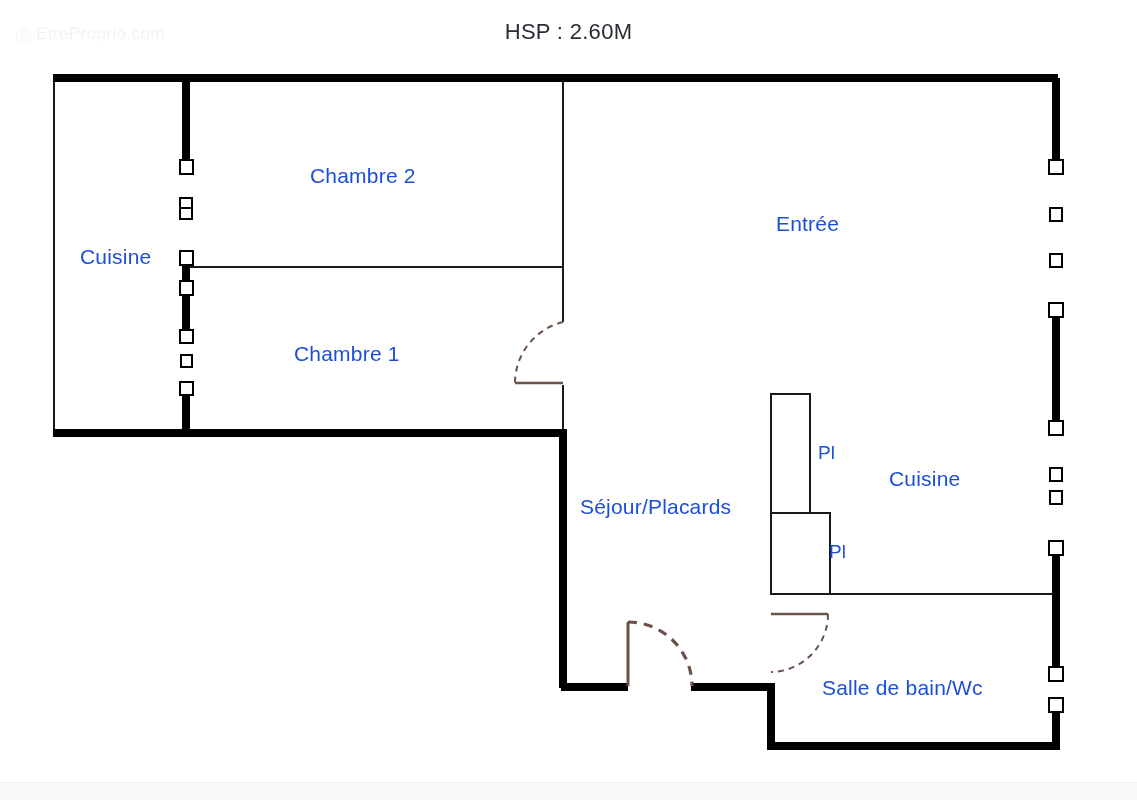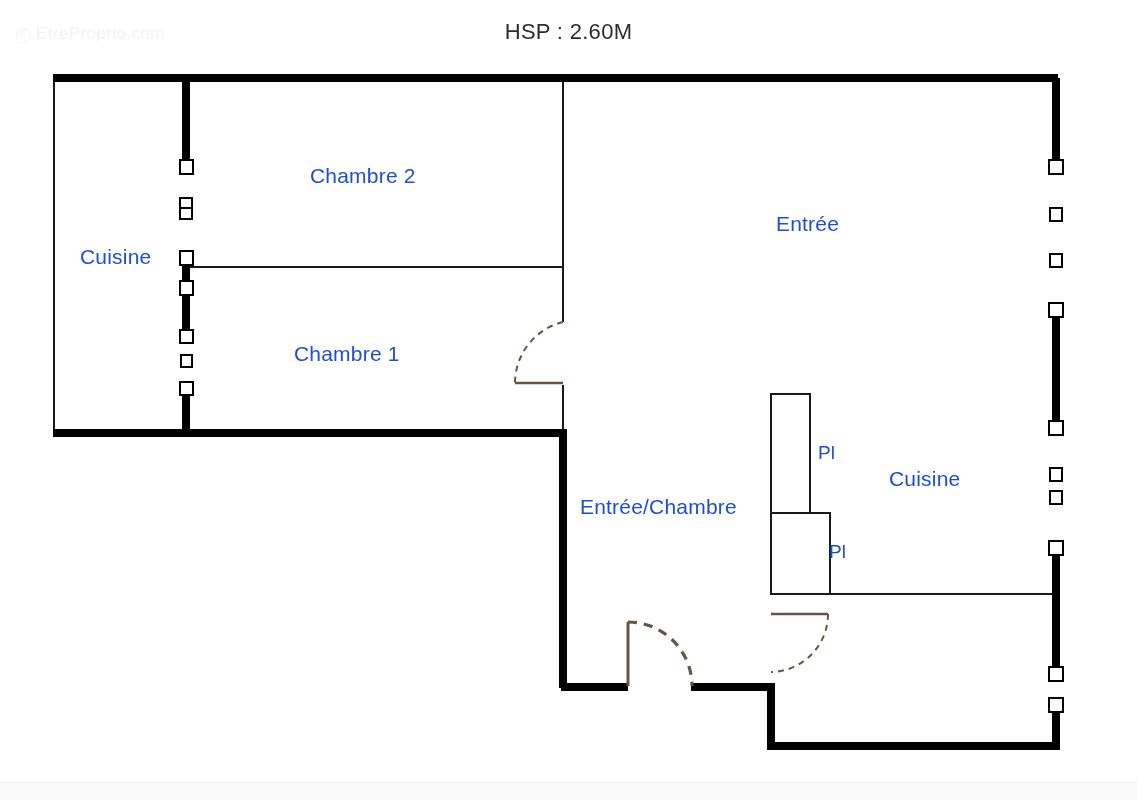--- a/index.html
+++ b/index.html
@@ -181,18 +181,19 @@
       <line x1="771" y1="614" x2="828" y2="614" stroke="#6b5248" stroke-width="2.4"></line>
     </g>
 
   </svg>
 
   <div class="room-label rl-big" style="left:80px;  top:245px;">Cuisine</div>
   <div class="room-label rl-big" style="left:310px; top:164px;">Chambre 2</div>
   <div class="room-label rl-big" style="left:294px; top:342px;">Chambre 1</div>
   <div class="room-label rl-big" style="left:776px; top:212px;">Entrée</div>
   <div class="room-label rl-big" style="left:889px; top:467px;">Cuisine</div>
-  <div class="room-label rl-big" style="left:580px; top:495px;">Entrée/Chambre</div>
+  <div class="room-label rl-big" style="left:580px; top:495px;">Séjour/Placards</div>
+  <div class="room-label rl-big" style="left:822px; top:676px;">Salle de bain/Wc</div>
   <div class="room-label rl-small" style="left:786px; top:442px;">Pl</div>
   <div class="room-label rl-small" style="left:797px; top:541px;">Pl</div>
 
   <div class="bottom-strip"></div>
 </div>
 
 </body></html>

